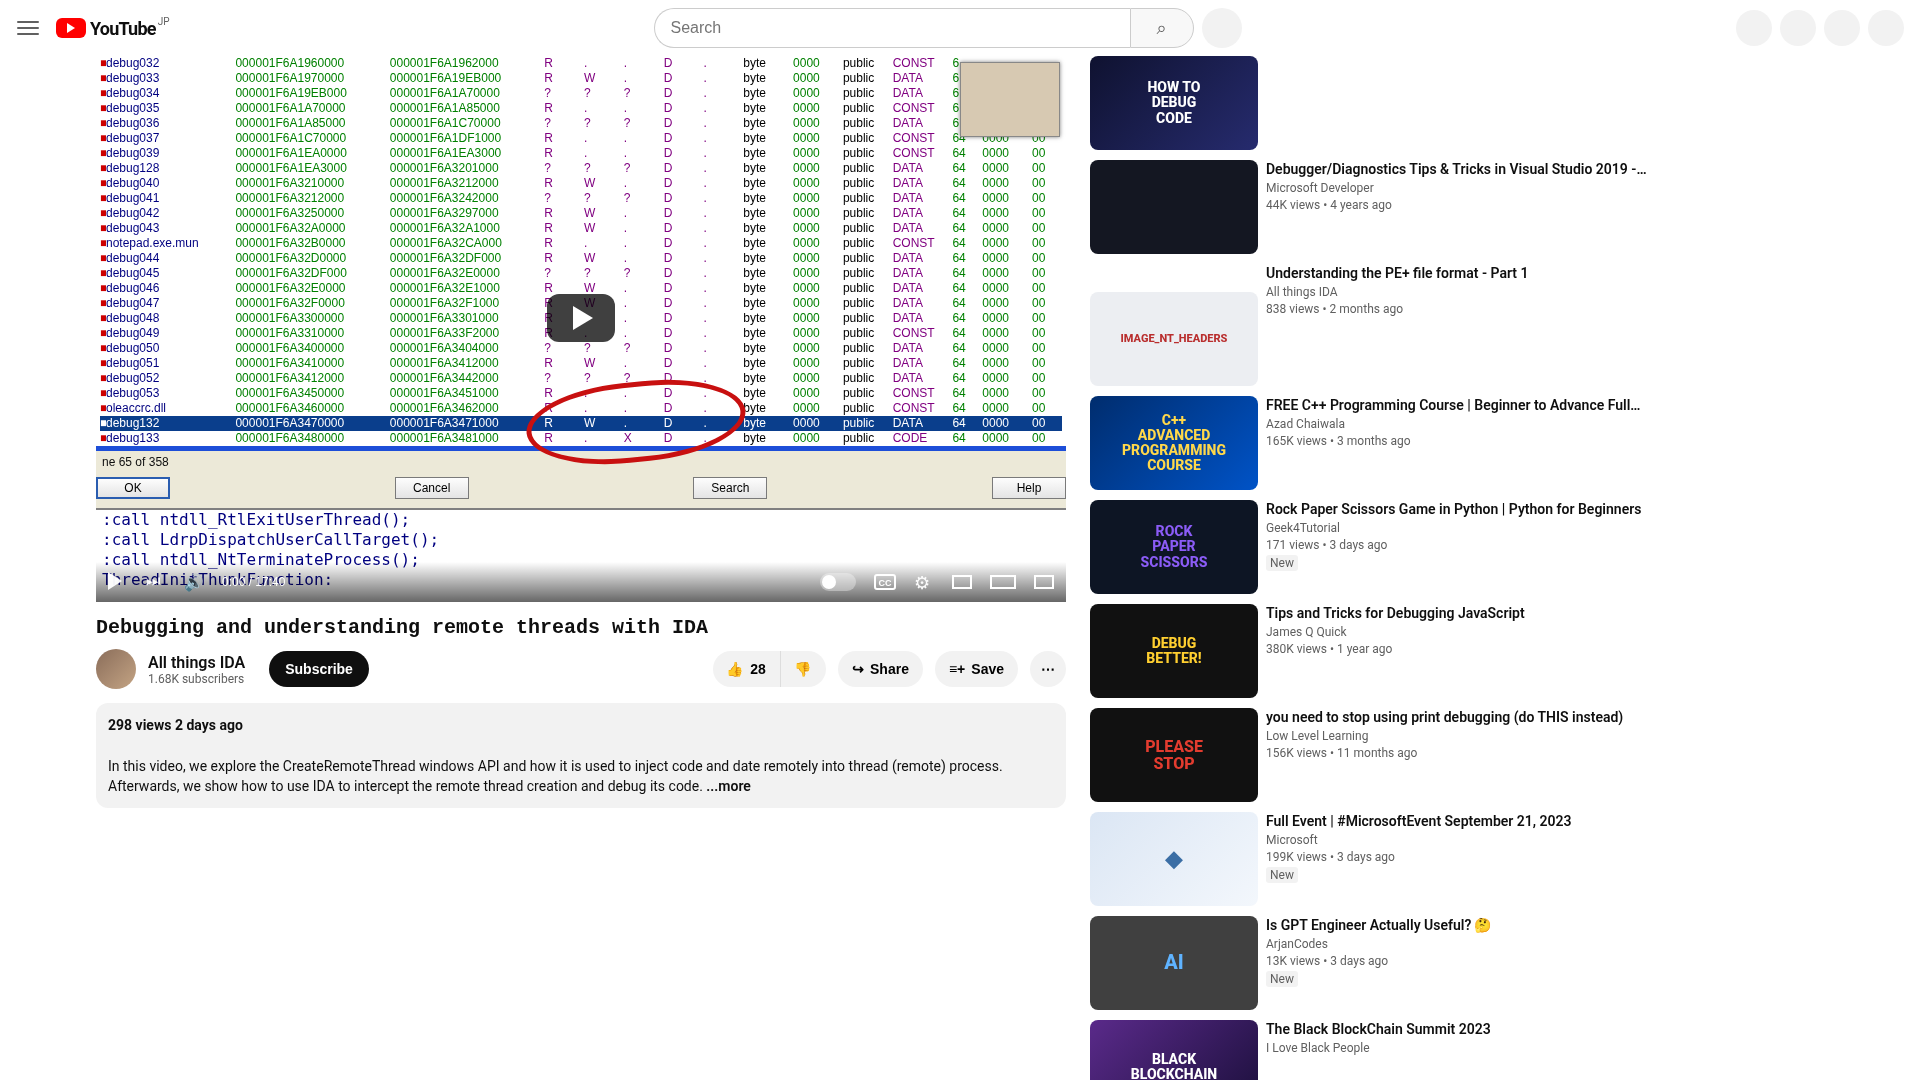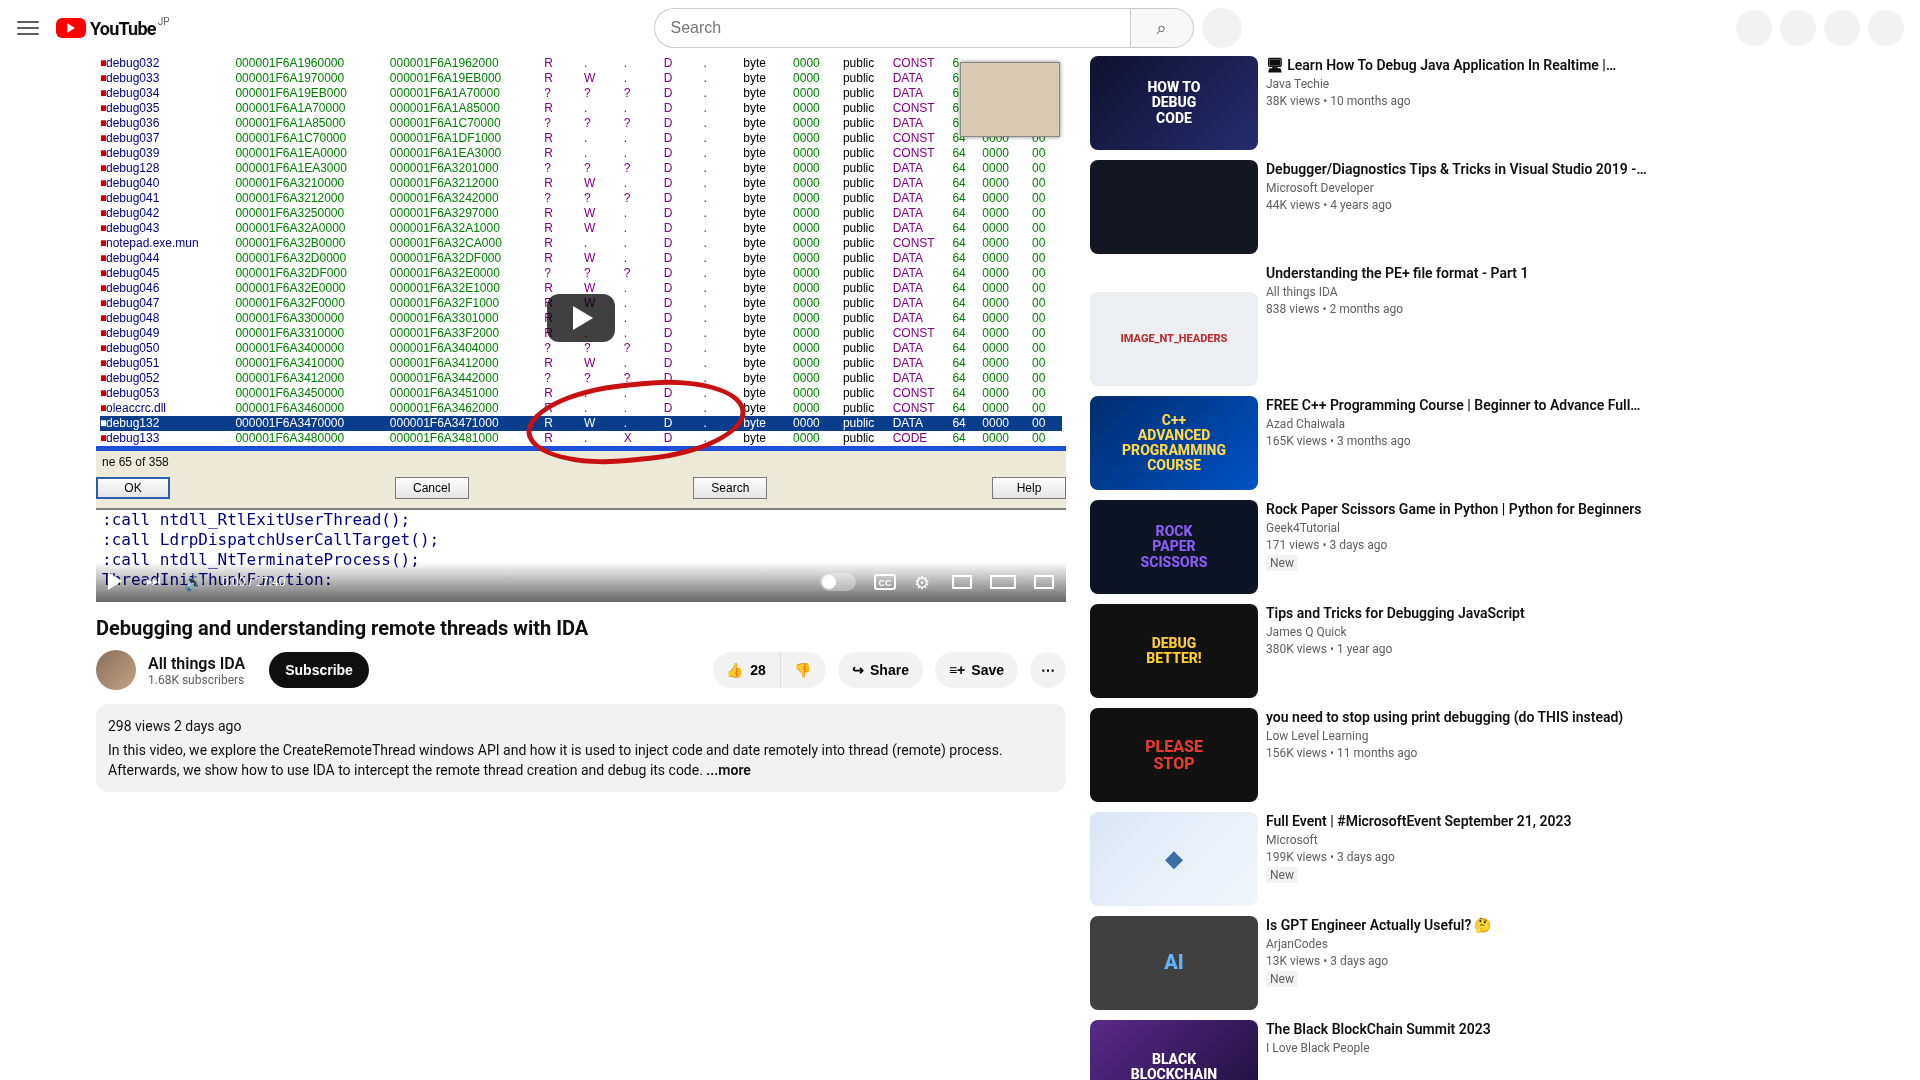--- a/index.html
+++ b/index.html
@@ -70,36 +70,36 @@
 .time { font-size: 12px; }
 .pill { width: 36px; height: 18px; border-radius: 9px; background: rgba(255,255,255,.35); position: relative; }
 .pill::after { content: ""; position: absolute; left: 2px; top: 2px; width: 14px; height: 14px; border-radius: 50%; background: #fff; }
 .cc { width: 22px; height: 16px; border: 2px solid #fff; border-radius: 3px; font-size: 9px; line-height: 14px; text-align: center; font-weight: 700; }
 .gear::after { content: "⚙"; font-size: 18px; }
 .mini, .thea, .full { width: 20px; height: 14px; border: 2px solid #fff; }
 .thea { width: 26px; }
 .full { position: relative; }
 
 
-.vid-title { font-size: 20px; font-weight: 700; margin: 14px 0 10px; }
+.vid-title { font-size: 20px; font-weight: 700; margin: 14px 0 10px; font-family: Liberation Mono, monospace; }
 .meta-row { display: flex; align-items: center; gap: 12px; }
 .avatar { width: 40px; height: 40px; border-radius: 50%; background: linear-gradient(135deg,#8a6d5a,#c4a484); }
 .ch-block { flex: 0 0 auto; }
 .ch-name { font-weight: 600; font-size: 16px; }
 .ch-subs { font-size: 12px; color: #606060; }
 .sub-btn { background: #0f0f0f; color: #fff; border: none; border-radius: 18px; height: 36px; padding: 0 16px; font-weight: 600; font-size: 14px; cursor: pointer; margin-left: 12px; }
 .act-sp { flex: 1; }
 .chip { height: 36px; border: none; border-radius: 18px; background: #f2f2f2; padding: 0 14px; font-size: 14px; font-weight: 600; cursor: pointer; display: flex; align-items: center; gap: 6px; }
 .chip.rnd { width: 36px; padding: 0; justify-content: center; }
 .like-grp { display: flex; }
 .like-grp .chip:first-child { border-radius: 18px 0 0 18px; border-right: 1px solid #ddd; }
 .like-grp .chip:last-child { border-radius: 0 18px 18px 0; }
 
 .desc { margin-top: 14px; background: #f2f2f2; border-radius: 12px; padding: 12px; font-size: 14px; line-height: 20px; }
-.desc-head { font-weight: 400; margin-bottom: 4px; }
+.desc-head { font-weight: 700; margin-bottom: 21px; }
 .more { font-weight: 600; cursor: pointer; }
 
 
 .reco { display: flex; gap: 8px; margin-bottom: 10px; cursor: pointer; }
 .reco-thumb { width: 168px; height: 94px; border-radius: 8px; background: #1b1b2b; flex-shrink: 0; display: flex; align-items: center; justify-content: center; color: #fff; font-size: 14px; font-weight: 800; text-align: center; padding: 6px; line-height: 1.08; overflow: hidden; }
 .reco-thumb.t0 { background: linear-gradient(135deg,#0f1230,#262b6e); }
 .reco-thumb.t1 { background: #141722; }
 .reco-thumb.t2 { background: #eceef2; color: #b92e2e; font-size: 11px; margin-top: 28px; }
 .reco-thumb.t3 { background: linear-gradient(135deg,#002d6e,#0053c7); color:#ffd84a; }
 .reco-thumb.t4 { background: #0d1524; color:#8b5cf6; }
@@ -244,25 +244,20 @@
       <div class="desc-head">298 views  2 days ago</div>
       <span>In this video, we explore the CreateRemoteThread windows API and how it is used to inject code and date remotely into thread (remote) process.</span><br>
       <span>Afterwards, we show how to use IDA to intercept the remote thread creation and debug its code. </span>
       <span class="more">...more</span>
     </div>
   </div>
 
   <div class="secondary" id="reco-list">
       <div class="reco">
         <div class="reco-thumb t0">HOW TO<br>DEBUG<br>CODE</div>
-        <div class="reco-info">
-          <div class="reco-title">🖥 Learn How To Debug Java Application In Realtime |…</div>
-          <div class="reco-ch">Java Techie</div>
-          <div class="reco-meta">38K views  •  10 months ago</div>
-        </div>
       </div>
       <div class="reco">
         <div class="reco-thumb t1"></div>
         <div class="reco-info">
           <div class="reco-title">Debugger/Diagnostics Tips &amp; Tricks in Visual Studio 2019 -…</div>
           <div class="reco-ch">Microsoft Developer</div>
           <div class="reco-meta">44K views  •  4 years ago</div>
         </div>
       </div>
       <div class="reco">

